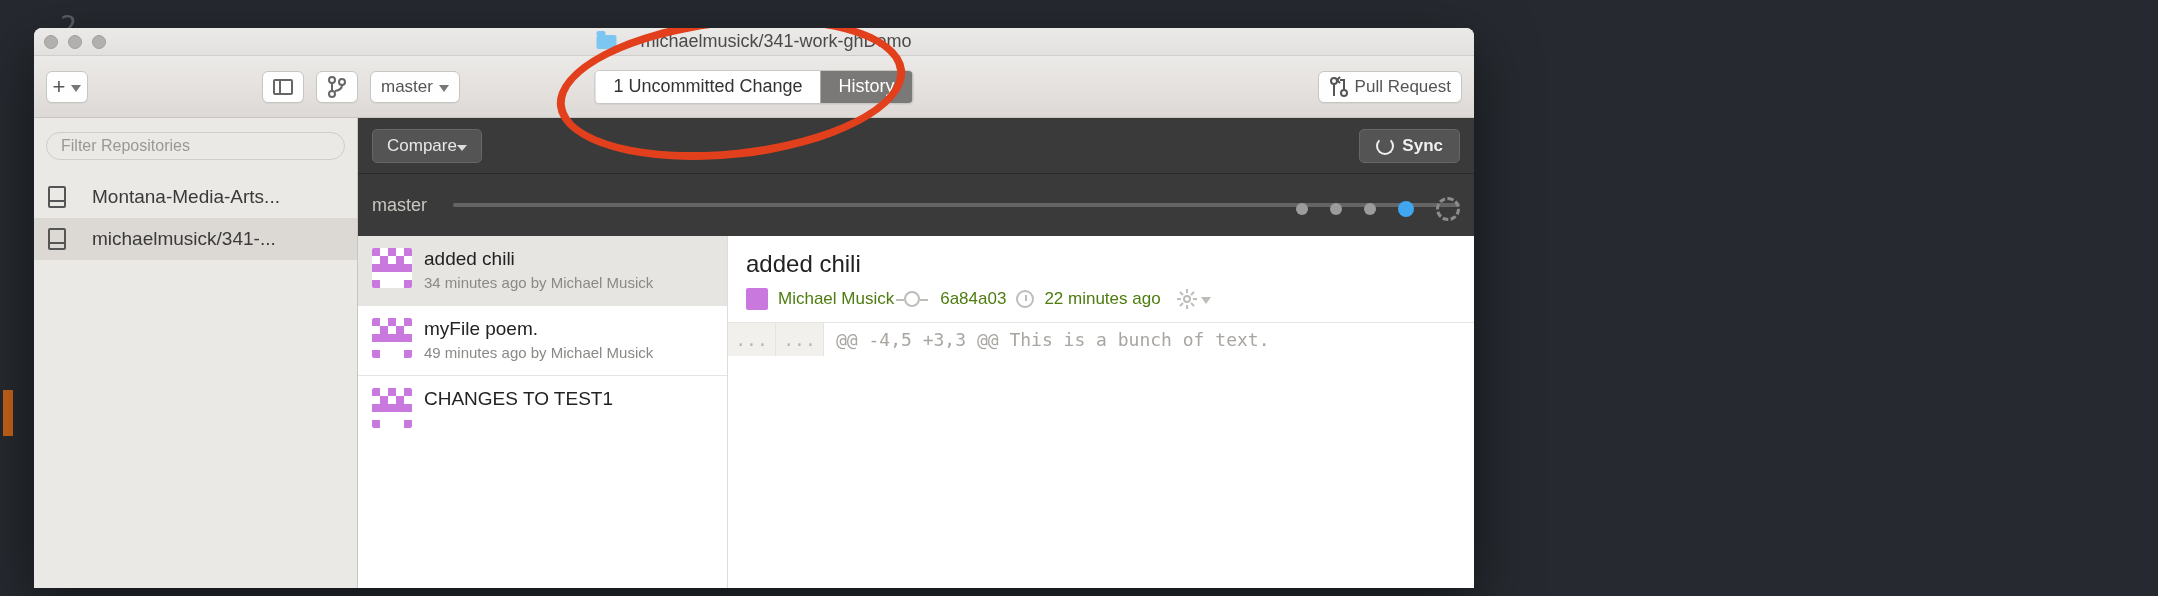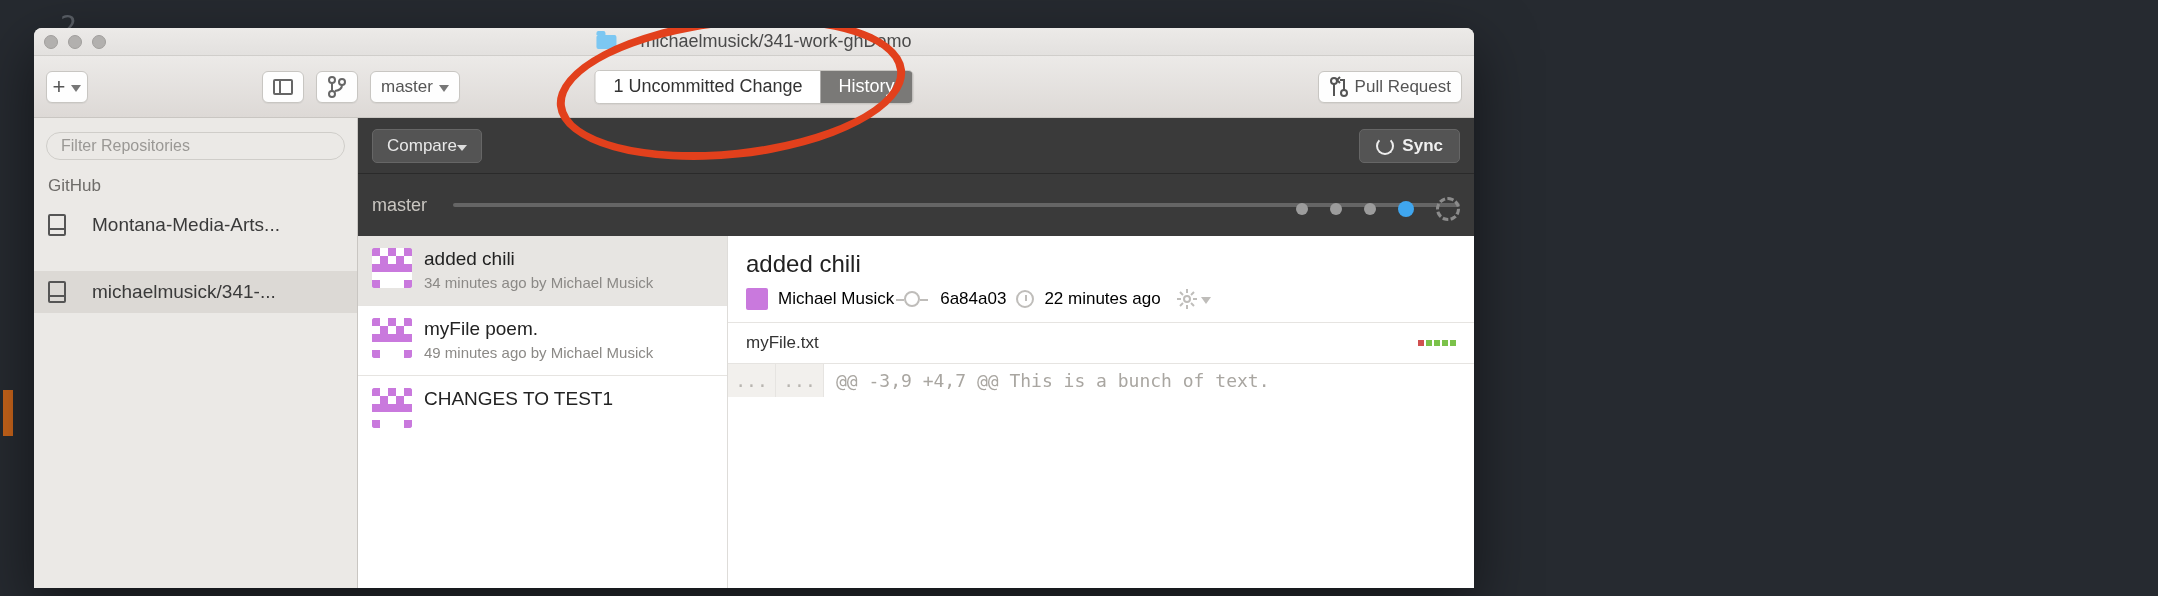--- a/index.html
+++ b/index.html
@@ -34,21 +34,21 @@
   .seg.inactive { background: #7a7977; color: #fff; }
   .toolbar-right { margin-left: auto; }
   .chev::after { content: ""; display: inline-block; width: 0; height: 0; border-left: 5px solid transparent; border-right: 5px solid transparent; border-top: 7px solid #777; }
 
   
   .body-split { position: absolute; top: 90px; bottom: 0; left: 0; right: 0; display: flex; }
   .sidebar { width: 324px; background: #ebe9e6; border-right: 1px solid #c9c6c2; padding-top: 10px; }
   .filter { margin: 4px 12px 16px; height: 28px; border: 1px solid #cfcdc9; border-radius: 14px; padding: 0 14px; display: flex; align-items: center; color: #9a9895; font-size: 16px; background: #ebe9e6; }
   .side-label { padding: 0 14px 8px; color: #6e6c69; font-size: 17px; }
   .repo-item { display: flex; align-items: center; gap: 26px; padding: 10px 14px; font-size: 19px; color: #3a3a3a; white-space: nowrap; overflow: hidden; text-overflow: ellipsis; }
-  .repo-item.sel { background: #dcd9d5; font-weight: 500; margin-top: 25px; }
+  .repo-item.sel { background: #dcd9d5; font-weight: 500; }
   .repo-ic { width: 18px; height: 22px; border: 2px solid #555; border-radius: 2px; position: relative; flex-shrink: 0; }
   .repo-ic::after { content: ""; position: absolute; left: -2px; bottom: 4px; right: -2px; height: 2px; background: #555; }
 
   .main { flex: 1; display: flex; flex-direction: column; background: #3a3a3a; min-width: 0; }
   .compare-row { height: 56px; background: #3a3a3a; display: flex; align-items: center; padding: 0 14px; border-bottom: 1px solid #2a2a2a; }
   .compare-btn { background: #545454; border: 1px solid #666; color: #e8e8e8; height: 34px; border-radius: 5px; padding: 0 14px; display: flex; align-items: center; font-size: 17px; }
   .compare-btn .tri::after { content: ""; border-left: 5px solid transparent; border-right: 5px solid transparent; border-top: 6px solid #ddd; display: inline-block; }
   .sync-btn { margin-left: auto; background: #545454; border: 1px solid #666; color: #f0f0f0; height: 34px; border-radius: 5px; padding: 0 16px; display: flex; align-items: center; gap: 8px; font-size: 17px; font-weight: 600; }
   .sync-ic { width: 18px; height: 18px; border: 2px solid #eee; border-radius: 50%; border-top-color: transparent; position: relative; }
 
@@ -67,21 +67,21 @@
   .avatar { width: 40px; height: 40px; background: #c979dd; border-radius: 3px; flex-shrink: 0; display: grid; grid-template-columns: repeat(5,1fr); grid-template-rows: repeat(5,1fr); overflow: hidden; }
   .avatar span { background: #fff; }
   .avatar .p { background: #c979dd; }
   .commit-t { font-size: 19px; color: #222; margin-bottom: 4px; white-space: nowrap; overflow: hidden; text-overflow: ellipsis; }
   .commit-m { font-size: 15px; color: #8b8986; }
   .commit-body { min-width: 0; flex: 1; }
 
   .detail { flex: 1; display: flex; flex-direction: column; min-width: 0; }
   .detail-head { padding: 14px 18px 12px; border-bottom: 1px solid #e6e4e1; }
   .detail-title { font-size: 24px; color: #222; margin-bottom: 10px; }
-  .detail-meta { display: flex; align-items: center; gap: 10px; color: #000000; font-size: 17px; }
+  .detail-meta { display: flex; align-items: center; gap: 10px; color: #4d7c0f; font-size: 17px; }
   .mini-av { width: 22px; height: 22px; background: #c979dd; border-radius: 2px; }
   .sha-ic { width: 16px; height: 16px; border: 2px solid #bfbdba; border-radius: 50%; position: relative; }
   .sha-ic::before, .sha-ic::after { content: ""; position: absolute; top: 6px; width: 8px; height: 2px; background: #bfbdba; }
   .sha-ic::before { left: -10px; } .sha-ic::after { right: -10px; }
   .clock-ic { width: 18px; height: 18px; border: 2px solid #bfbdba; border-radius: 50%; position: relative; }
   .clock-ic::after { content: ""; position: absolute; left: 7px; top: 3px; width: 2px; height: 6px; background: #bfbdba; }
   .gear-area { display: flex; align-items: center; gap: 4px; margin-left: 6px; }
   .gear-ic svg { display: block; }
   .gear-chev::after { content: ""; border-left: 5px solid transparent; border-right: 5px solid transparent; border-top: 7px solid #bfbdba; display: inline-block; }
 
@@ -166,21 +166,20 @@
         <span>Pull Request</span>
       </div>
     </div>
   </div>
 
   <div class="body-split">
     <div class="sidebar">
       <div class="filter">
         <span>Filter Repositories</span>
       </div>
-      <div class="side-label">GitHub</div>
       <div class="repo-item">
         <span class="repo-ic"></span>
         <span>Montana-Media-Arts...</span>
       </div>
       <div class="repo-item sel">
         <span class="repo-ic"></span>
         <span>michaelmusick/341-...</span>
       </div>
     </div>
 
@@ -334,34 +333,24 @@
                         <line x1="14" y1="14" x2="17" y2="17"></line>
                         <line x1="14" y1="6" x2="17" y2="3"></line>
                         <line x1="3" y1="17" x2="6" y2="14"></line>
                       </g>
                     </svg>
                 </span>
                 <span class="gear-chev"></span>
               </div>
             </div>
           </div>
-          <div class="file-row">
-            <span>myFile.txt</span>
-            <span class="dots-badge">
-              <i class="r"></i>
-                <i></i>
-                <i></i>
-                <i></i>
-                <i></i>
-            </span>
-          </div>
           <div class="diff">
             <div class="ln-col">...</div>
             <div class="ln-col">...</div>
-            <div class="diff-line">@@ -3,9 +4,7 @@ This is a bunch of text.</div>
+            <div class="diff-line">@@ -4,5 +3,3 @@ This is a bunch of text.</div>
           </div>
         </div>
       </div>
     </div>
   </div>
 
   <div class="annot a1"></div>
 </div>
 
 </body></html>

